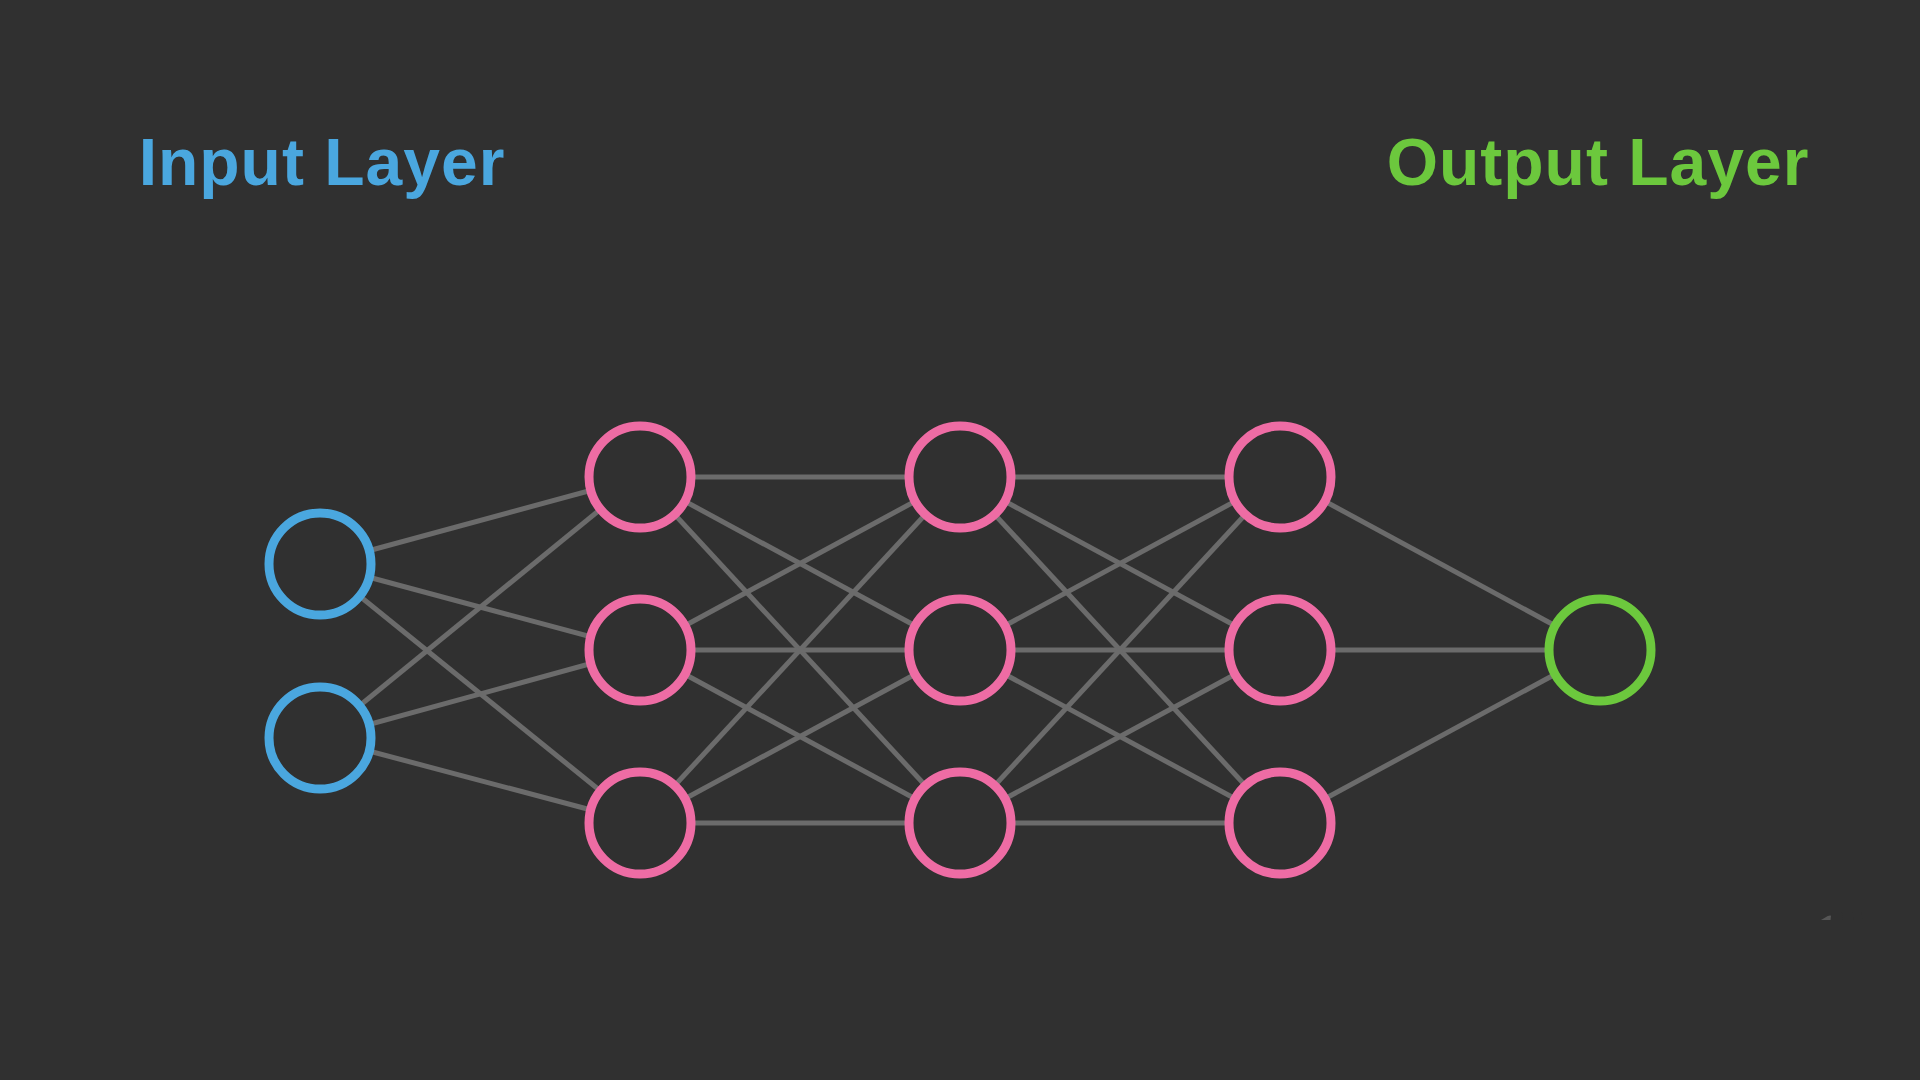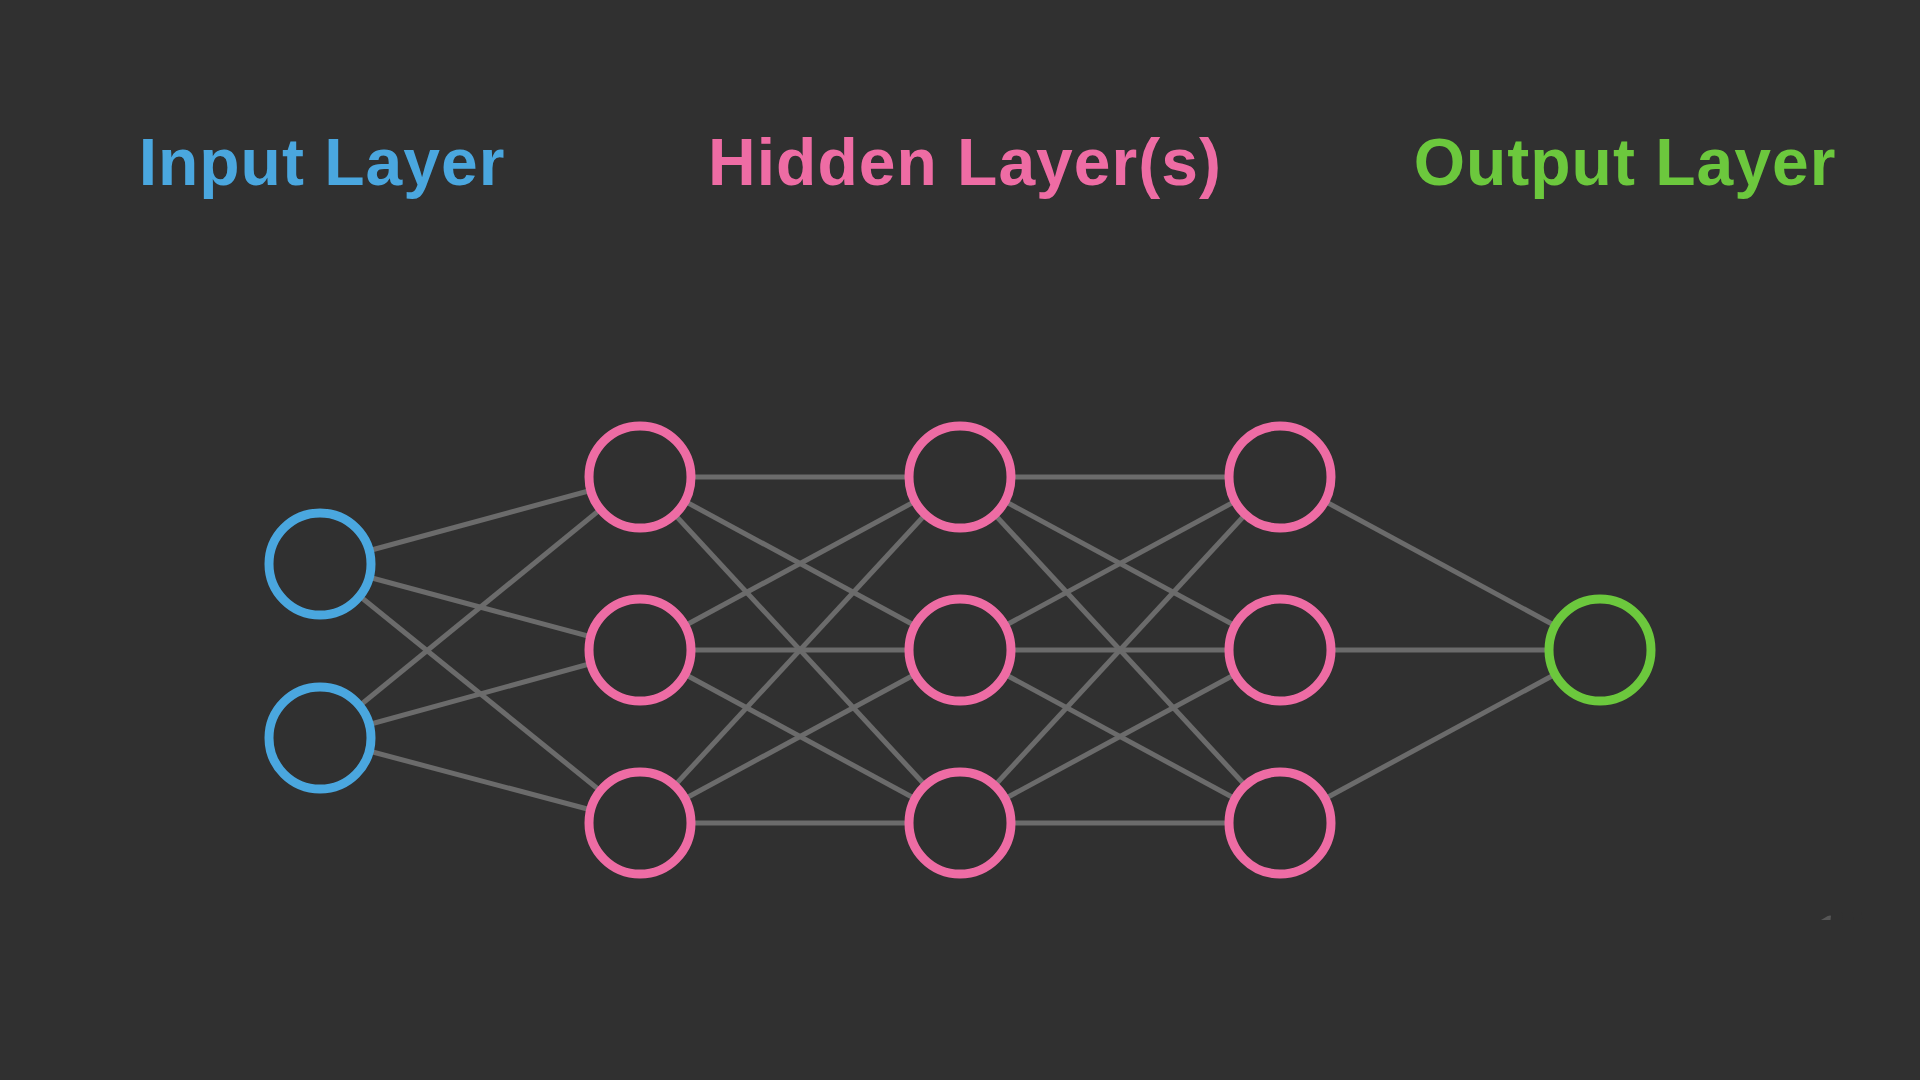--- a/index.html
+++ b/index.html
@@ -79,22 +79,21 @@
         <circle cx="960" cy="650" r="51" fill="#303030" stroke="#EE6CA4" stroke-width="9"></circle>
         <circle cx="960" cy="823" r="51" fill="#303030" stroke="#EE6CA4" stroke-width="9"></circle>
         <circle cx="1280" cy="477" r="51" fill="#303030" stroke="#EE6CA4" stroke-width="9"></circle>
         <circle cx="1280" cy="650" r="51" fill="#303030" stroke="#EE6CA4" stroke-width="9"></circle>
         <circle cx="1280" cy="823" r="51" fill="#303030" stroke="#EE6CA4" stroke-width="9"></circle>
         <circle cx="1600" cy="650" r="51" fill="#303030" stroke="#6CC83D" stroke-width="9"></circle>
       </g>
     </svg>
 
   <div class="layer-label" style="color: rgb(74, 167, 223); left: 322px; top: 126px;">Input Layer</div>
-  <div class="layer-label" style="color: rgb(238, 108, 164); left: 965px; top: 126px;">Hidden Layer(s)</div>
-  <div class="layer-label" style="color: rgb(108, 200, 61); left: 1598px; top: 126px; margin-left: 27px;">Output Layer</div>
+  <div class="layer-label" style="color: rgb(108, 200, 61); left: 1598px; top: 126px;">Output Layer</div>
 
   <svg class="logo-svg" id="logo" width="130" height="140" viewBox="0 0 130 140" style="color: rgb(86, 86, 86);">
     <polygon points="65,8 118.7,39 118.7,101 65,132 11.3,101 11.3,39" fill="currentColor" stroke="currentColor" stroke-width="9" stroke-linejoin="round"></polygon>
     <g class="frog-cutout" fill="none" stroke-linecap="round">
       <path d="M72,4 C70,24 68,42 66,60" stroke-width="12" stroke="#303030"></path>
       <path d="M66,60 L46,54" stroke-width="11" stroke="#303030"></path>
       <path d="M66,60 L39,76" stroke-width="11" stroke="#303030"></path>
       <path d="M66,60 L59,97" stroke-width="11" stroke="#303030"></path>
       <path d="M66,60 L83,77" stroke-width="11" stroke="#303030"></path>
       <path d="M92,2 C96,18 98,32 94,47" stroke-width="9" stroke="#303030"></path>

